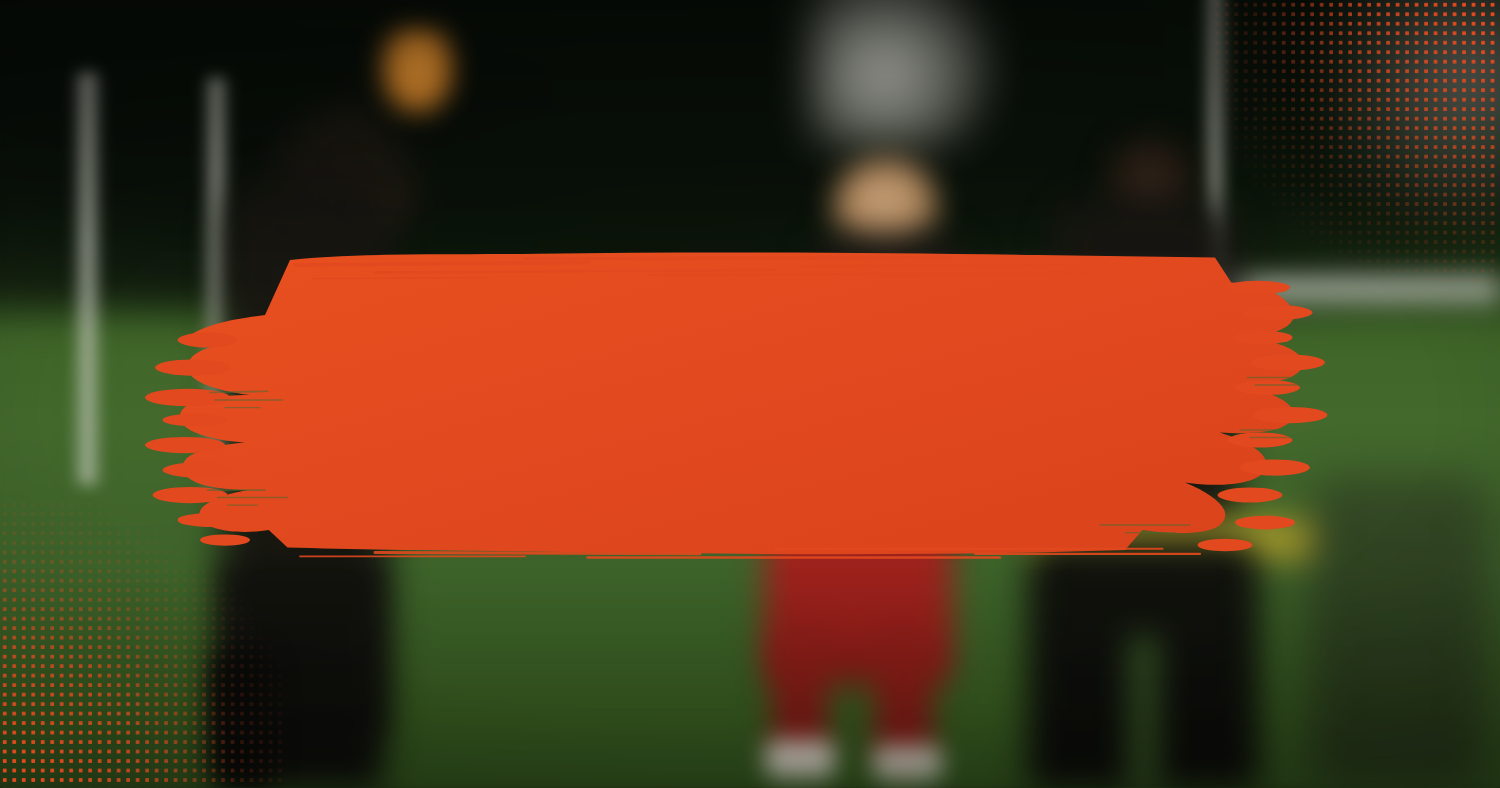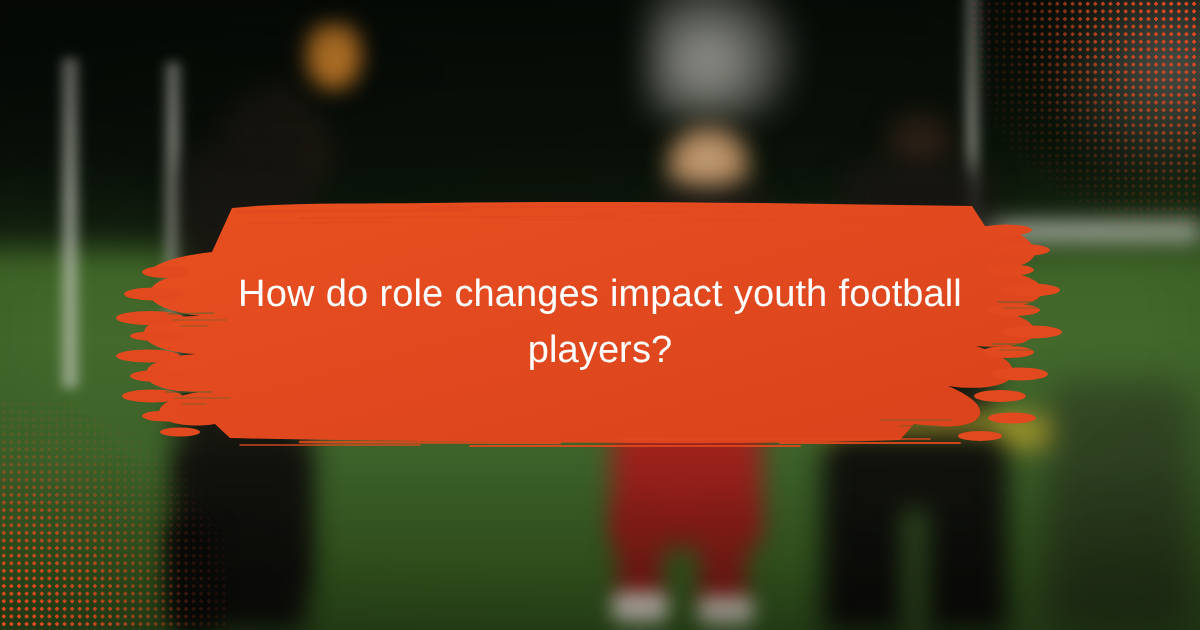--- a/index.html
+++ b/index.html
@@ -420,17 +420,14 @@
         <path d="M 998,106 L 1046,106" stroke-width="1.3"></path>
         <path d="M 1004,112 L 1040,112" stroke-width="1.1"></path>
         <path d="M 992,148 L 1044,148" stroke-width="1.3"></path>
         <path d="M 1000,154 L 1036,154" stroke-width="1.1"></path>
         <path d="M 880,224 L 952,224" stroke-width="1.2"></path>
         <path d="M 900,230 L 940,230" stroke-width="1"></path>
       </g>
     </svg>
   </div>
 
-  <div class="headline">
-    <span class="headline-text">How do role changes impact youth football players?</span>
-  </div>
 
 </div>
 
 </body></html>

